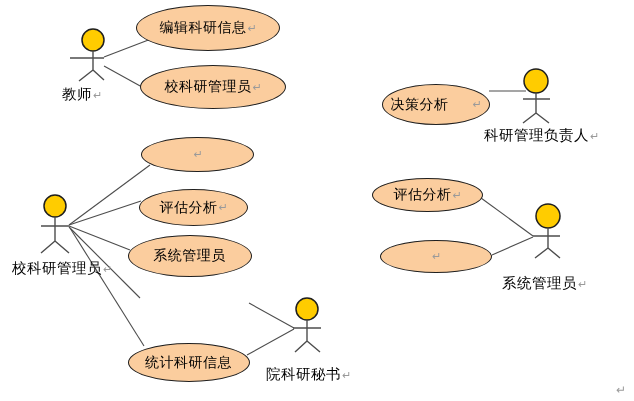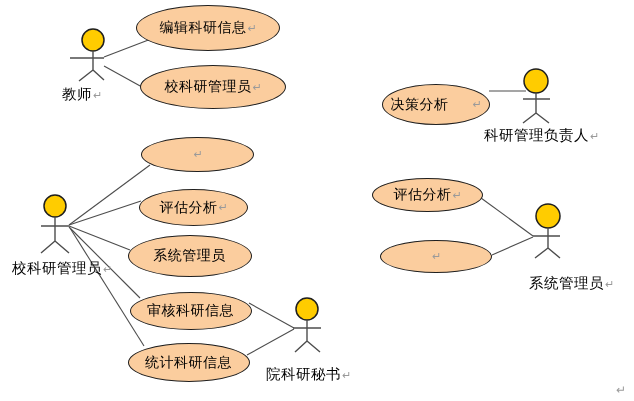--- a/index.html
+++ b/index.html
@@ -98,24 +98,20 @@
       <span class="mark">↵</span>
   </div>
   <div class="usecase" style="left:139px;top:189px;width:109px;height:37px;">
     <span>评估分析</span>
       <span class="mark">↵</span>
   </div>
   <div class="usecase" style="left:128px;top:235px;width:124px;height:42px;">
     <span>系统管理员</span>
       <span class="mark"></span>
   </div>
-  <div class="usecase" style="left:130px;top:292px;width:122px;height:38px;">
-    <span>审核科研信息</span>
-      <span class="mark"></span>
-  </div>
   <div class="usecase" style="left:128px;top:343px;width:122px;height:39px;">
     <span>统计科研信息</span>
       <span class="mark"></span>
   </div>
   <div class="usecase" style="left:382px;top:84px;width:108px;height:41px;gap:23px;">
     <span>决策分析</span>
       <span class="mark">↵</span>
   </div>
   <div class="usecase" style="left:372px;top:178px;width:111px;height:34px;">
     <span>评估分析</span>
@@ -130,19 +126,19 @@
   </div>
   <div class="actor-label" style="left:12px;top:259px;">
     <span>校科研管理员</span><span class="mark">↵</span>
   </div>
   <div class="actor-label" style="left:266px;top:365px;">
     <span>院科研秘书</span><span class="mark">↵</span>
   </div>
   <div class="actor-label" style="left:484px;top:126px;text-align:center;">
     <span>科研管理负责人</span><span class="mark">↵</span>
   </div>
-  <div class="actor-label" style="left:502px;top:274px;margin-left:27px;">
+  <div class="actor-label" style="left:502px;top:274px;">
     <span>系统管理员</span><span class="mark">↵</span>
   </div>
 
   <div class="stray" style="left:616px;top:383px;">↵</div>
 
 </div>
 
 </body></html>

